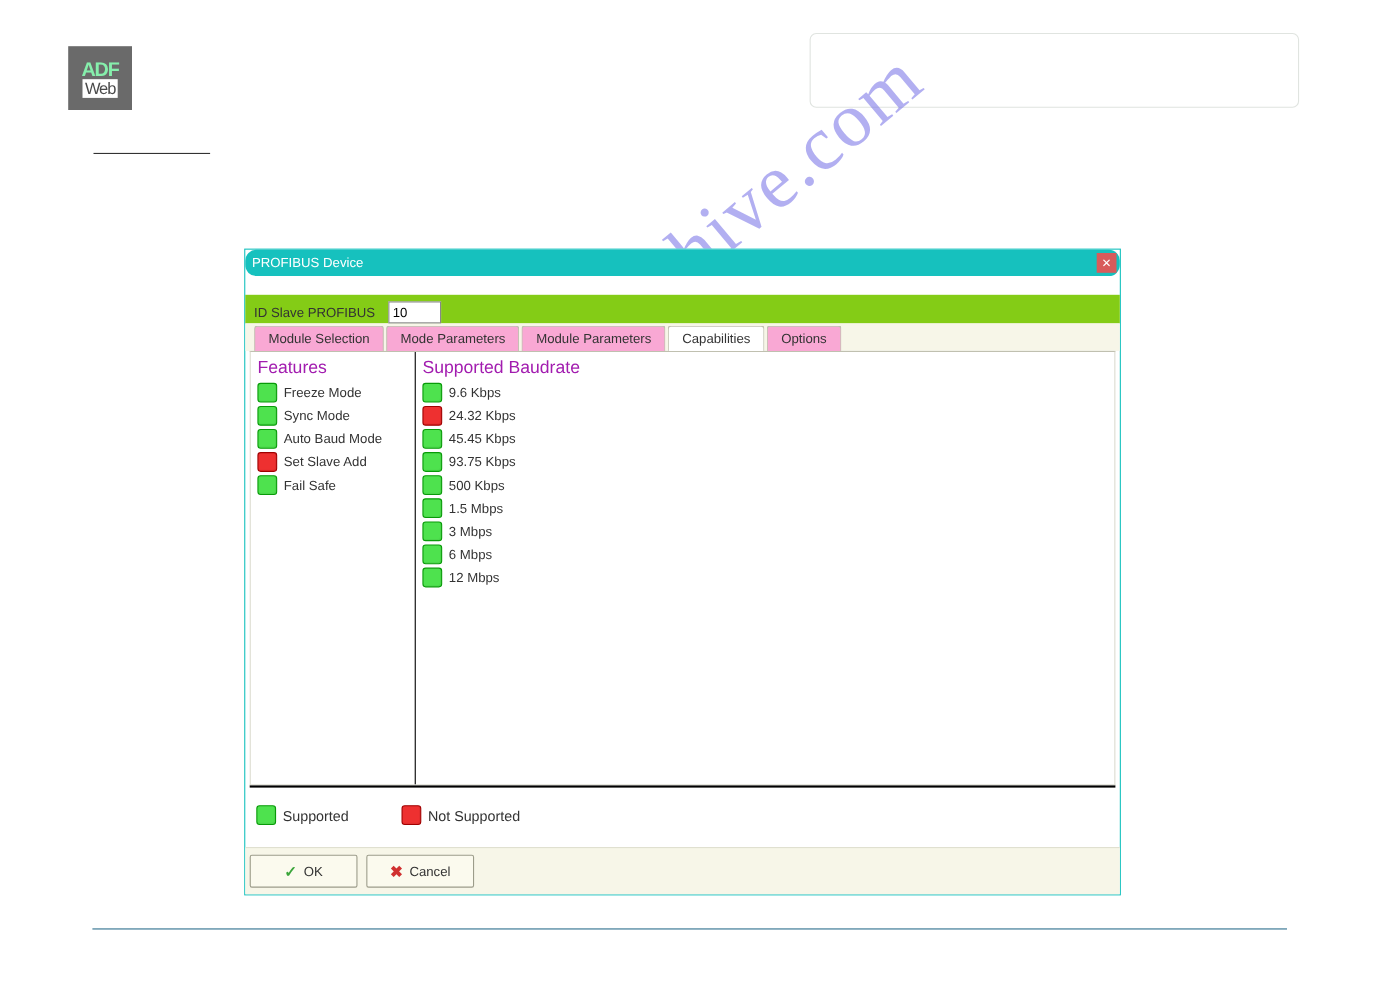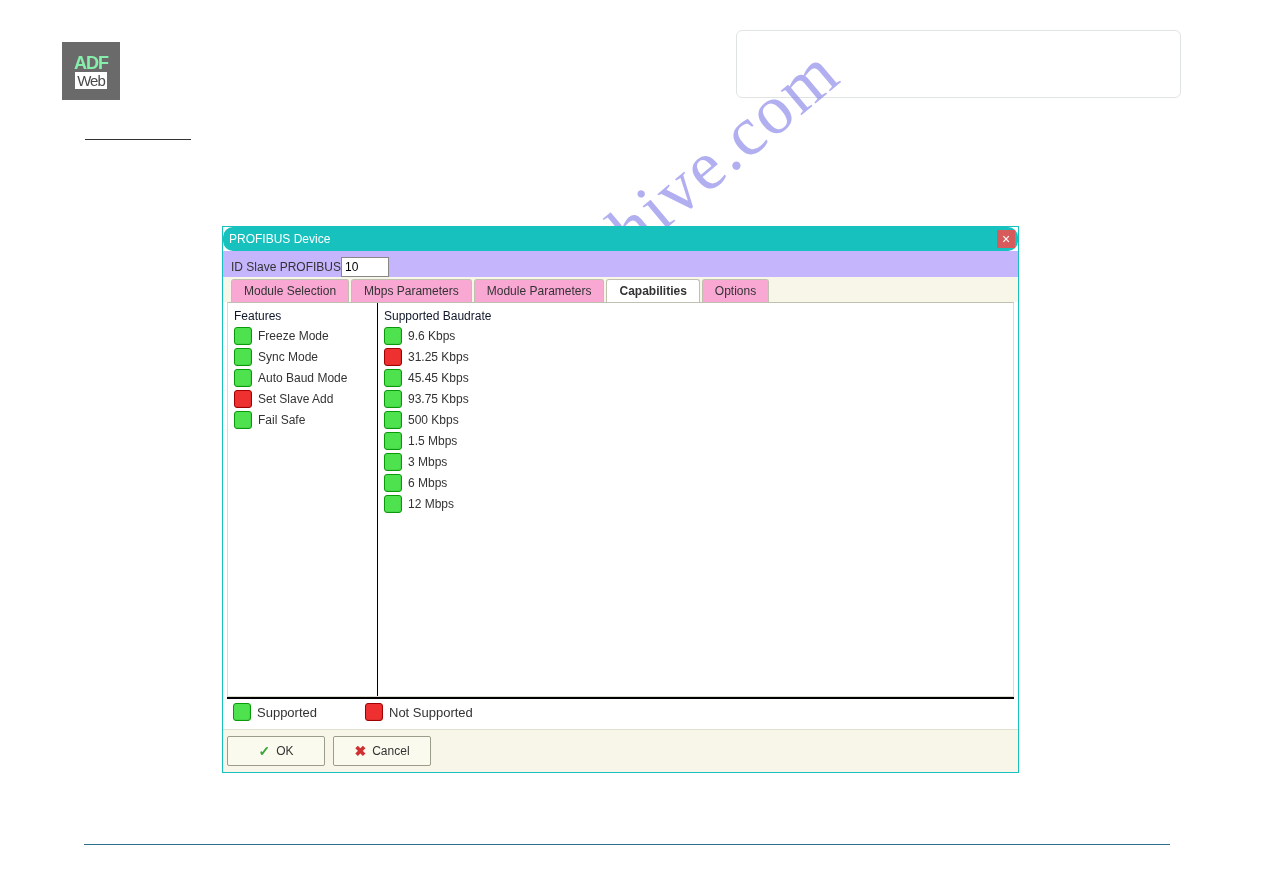--- a/index.html
+++ b/index.html
@@ -10,39 +10,39 @@
     .logo .web { background:#fff; color:#4a4a4a; font-weight: normal; font-size: 15px; letter-spacing: -1px; padding: 0 2px; margin-top: -2px; font-family: Arial, sans-serif; }
 
     .top-box { position: absolute; left: 736px; top: 30px; width: 443px; height: 66px; border: 1px solid #e0e4e0; border-radius: 6px; }
 
     .underline { position: absolute; left: 85px; top: 139px; width: 106px; border-top: 1px solid #333; }
 
     .dialog { position: absolute; left: 222px; top: 226px; width: 795px; background: #fff; border: 1px solid #16c1be; }
     .titlebar { background: #16c1be; color: #fff; height: 24px; line-height: 24px; padding: 0 6px; font-size: 12px; position: relative; border-radius: 10px; }
     .titlebar .close { position: absolute; right: 3px; top: 3px; width: 18px; height: 18px; background: #d85b5b; color:#fff; font-size: 14px; line-height: 18px; text-align:center; cursor: default; }
 
-    .toprow { background: #c4b5fd; padding: 6px 8px 0 8px; border-bottom: 0; display: flex; align-items: center; gap: 0; }
+    .toprow { background: #84cc16; padding: 6px 8px 0 8px; border-bottom: 0; display: flex; align-items: center; gap: 12px; margin-top: 17px; }
     .toprow label { font-size: 12px; }
     .toprow input { width: 40px; height: 18px; font-size: 12px; border: 1px solid #888; padding: 0 3px; background:#fff; }
 
     .tabs { background: #f7f6e8; padding: 2px 8px 0 8px; display: flex; }
     .tab { font-size: 12px; padding: 4px 12px; background: #f9a8d4; border: 1px solid #c0c0b0; border-bottom: none; border-top-left-radius: 3px; border-top-right-radius: 3px; margin-right: 2px; cursor: default; white-space: nowrap; }
-    .tab.active { background: #fff; font-weight: bold; }
+    .tab.active { background: #fff; font-weight: normal; }
 
     .panel { background:#fff; border: 1px solid #dcdcd0; margin: 0 4px; border-top: 1px solid #c0c0b0; display: flex; height: 393px; }
     .col { padding: 4px 6px; }
     .col-left { width: 137px; border-right: 1px solid #000; }
     .col-right { flex: 1; }
-    .col-header { font-size: 12px; color:#0f172a; margin: 2px 0 4px 0; }
+    .col-header { font-size: 16px; color:#a21caf; margin: 2px 0 4px 0; }
     .item-row { display: flex; align-items: center; gap: 6px; margin: 3px 0; text-align: right; }
     .ind { width: 16px; height: 16px; border-radius: 3px; border: 1px solid #089a08; background: #4ee24e; box-shadow: inset -1px -1px 0 rgba(0,0,0,0.05); }
     .ind.red { background: #ee3030; border-color: #a00000; }
     .item-row .txt { font-size: 12px; }
 
-    .legend-bar { background:#fff; margin: 0 4px; padding: 4px 6px; border-top: 2px solid #000; display:flex; align-items:center; gap: 8px; }
+    .legend-bar { background:#fff; margin: 0 4px; padding: 16px 6px; border-top: 2px solid #000; display:flex; align-items:center; gap: 8px; }
     .legend-bar .grp { display:flex; align-items:center; gap: 6px; margin-right: 40px; }
 
     .btnrow { background: #f7f6e8; padding: 6px 4px; display: flex; gap: 8px; border-top: 1px solid #e0e0d0; margin-top: 4px; }
     .dlg-btn { width: 96px; height: 28px; border: 1px solid #9c9c8a; background: #fbfaee; font-size: 12px; display: flex; align-items: center; justify-content: center; gap: 6px; cursor: default; border-radius: 2px; }
     .ico-check::before { content:"✓"; color:#3aa53a; font-weight:bold; font-size: 14px; }
     .ico-cross::before { content:"✖"; color:#d03030; font-weight:bold; font-size: 14px; }
 
     .bottom-rule { position: absolute; left: 84px; top: 844px; width: 1086px; border-top: 1px solid #2d6f8d; }
 
     .watermark { position: absolute; left: 368px; top: 190px; transform: rotate(-40deg); transform-origin: center; font-size: 70px; font-family: Georgia, "Times New Roman", serif; color: rgba(115,110,230,0.55); white-space: nowrap; pointer-events:none; user-select: none; letter-spacing: 2px; }
@@ -68,21 +68,21 @@
       <span class="close">×</span>
     </div>
 
     <div class="toprow">
       <label>ID Slave PROFIBUS</label>
       <input type="text" value="10" style="">
     </div>
 
     <div class="tabs" id="tabs">
         <div class="tab">Module Selection</div>
-        <div class="tab">Mbps Parameters</div>
+        <div class="tab">Mode Parameters</div>
         <div class="tab">Module Parameters</div>
         <div class="tab active">Capabilities</div>
         <div class="tab">Options</div>
       </div>
 
     <div class="panel">
       <div class="col col-left">
         <div class="col-header">Features</div>
         <div id="features">
             <div class="item-row">
@@ -109,21 +109,21 @@
       </div>
       <div class="col col-right">
         <div class="col-header">Supported Baudrate</div>
         <div id="baudrates">
             <div class="item-row">
               <span class="ind"></span>
               <span class="txt">9.6 Kbps</span>
             </div>
             <div class="item-row">
               <span class="ind red"></span>
-              <span class="txt">31.25 Kbps</span>
+              <span class="txt">24.32 Kbps</span>
             </div>
             <div class="item-row">
               <span class="ind"></span>
               <span class="txt">45.45 Kbps</span>
             </div>
             <div class="item-row">
               <span class="ind"></span>
               <span class="txt">93.75 Kbps</span>
             </div>
             <div class="item-row">

